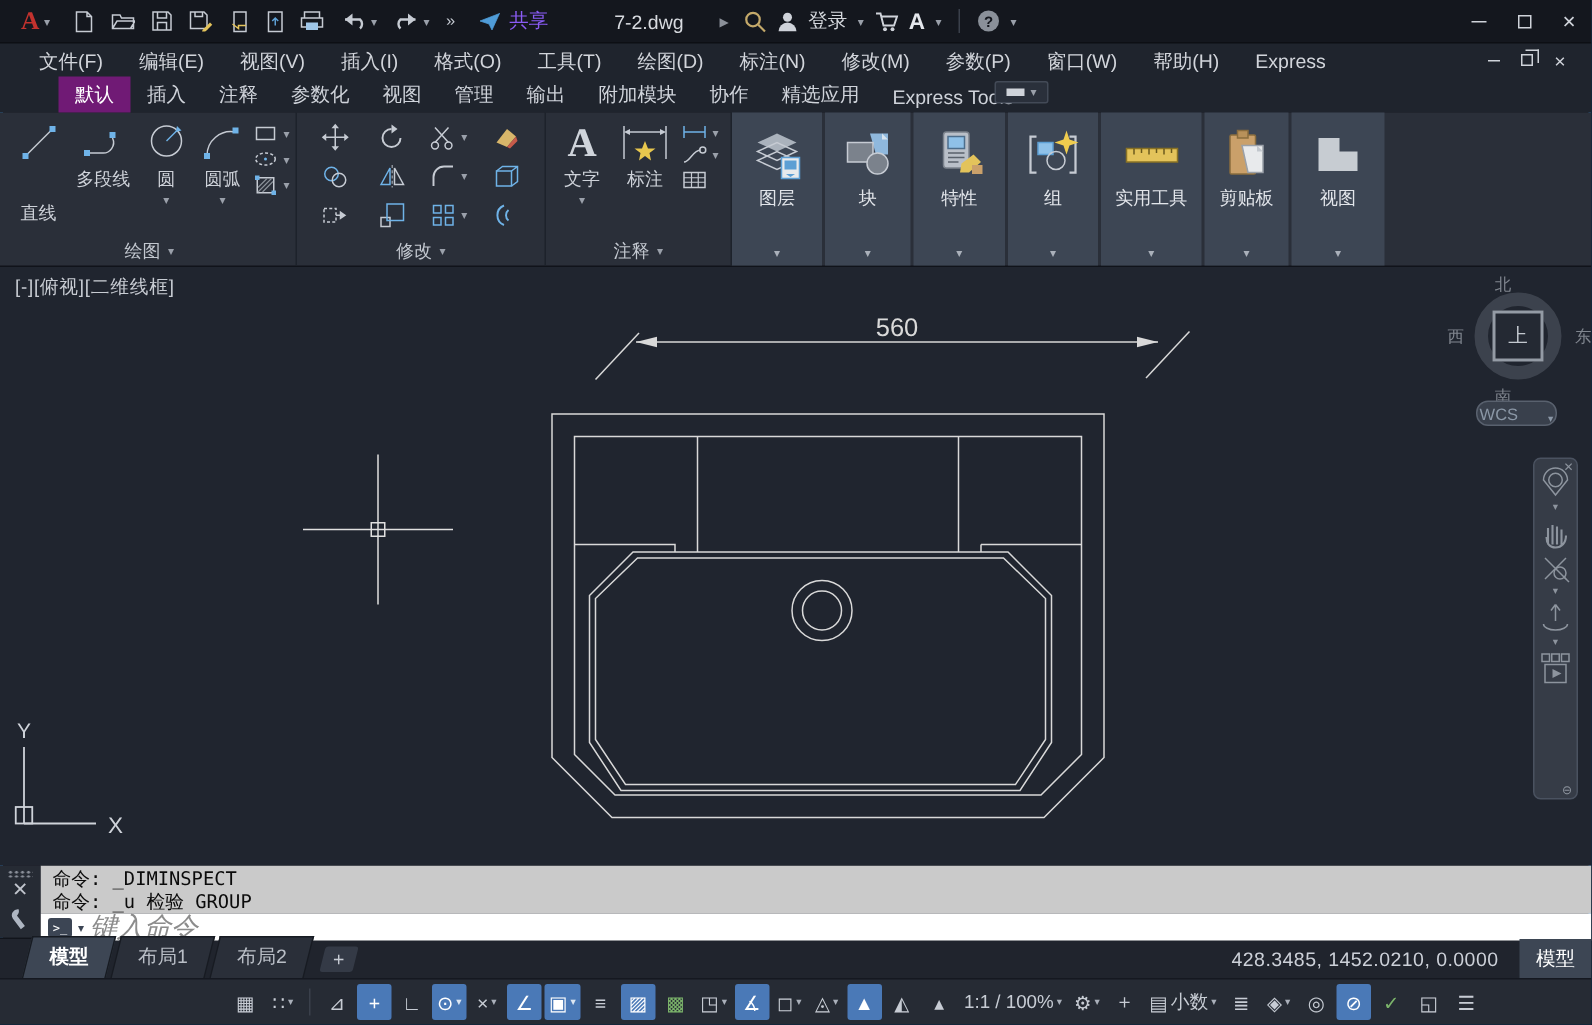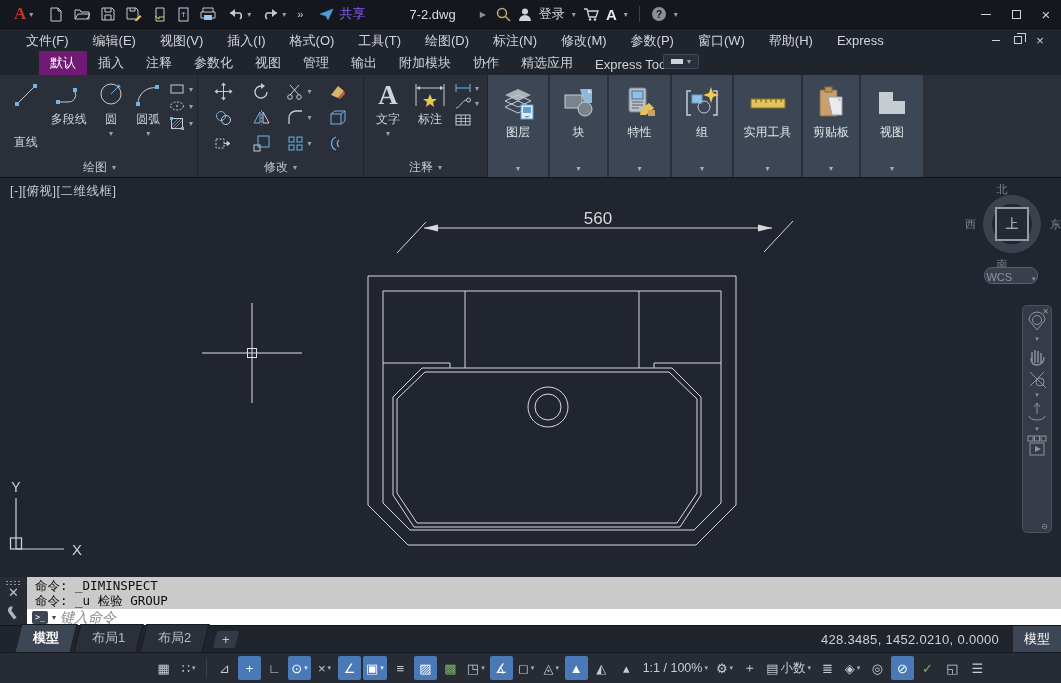--- a/index.html
+++ b/index.html
@@ -81,21 +81,21 @@
   .cmd-left { width:27px; background:#262b34; position:relative; flex:none;}
   .cmd-grip { position:absolute; left:5px; top:3px; width:17px; height:5px;
      background-image:radial-gradient(#8a8f99 1px, transparent 1.2px); background-size:4px 3px; }
   .cmd-close { position:absolute; left:8px; top:8px; color:#c0c4cc; font-size:13px; }
   .cmd-wrench { position:absolute; left:6px; top:28px; }
   .cmd-main { flex:1; display:flex; flex-direction:column; }
   .cmd-history { flex:1; background:#cacaca; font-family:"DejaVu Sans Mono", monospace; font-size:12.5px; color:#0b0b0b; padding:1px 8px; line-height:15px; }
   .cmd-input { height:18px; background:#ffffff; display:flex; align-items:center; padding:0 5px; gap:4px; }
   .prompt-chip { width:16px; height:13px; background:#3c4554; color:#fff; font-size:8px; display:flex; align-items:center; justify-content:center; border-radius:2px; font-family:"DejaVu Sans Mono",monospace;}
   .prompt-caret { font-size:8px; color:#3c4554; }
-  .cmd-field { border:none; outline:none; flex:1; font-family:"DejaVu Sans Mono",monospace; font-size:14px; font-style:italic; color:#555; background:transparent;}
+  .cmd-field { border:none; outline:none; flex:1; font-family:"DejaVu Sans Mono",monospace; font-size:18px; font-style:italic; color:#555; background:transparent;}
   .cmd-field::placeholder { color:#8c8c8c; font-style:italic; }
   
   .layoutbar { height:27px; background:#20242d; display:flex; align-items:center; padding:0 0 0 18px; border-top:1px solid #11141b;}
   .ltab { padding:4px 14px 5px; color:#b9bec6; position:relative; transform:skewX(-14deg); background:#2a2f39; margin-right:3px; border:1px solid #171b22; border-bottom:none;}
   .ltab > span{ display:inline-block; transform:skewX(14deg); }
   .ltab.active { background:#3d4654; color:#ffffff; font-weight:bold; }
   .ltab-add { margin-left:6px; width:22px; height:17px; background:#343a46; color:#c6cbd3; display:flex; align-items:center; justify-content:center; transform:skewX(-14deg); border-radius:2px; }
   .ltab-add span{ transform:skewX(14deg); font-size:13px;}
   .coords { margin-left:auto; color:#ccd0d8; font-size:13px; letter-spacing:0.3px; }
   .model-space-btn { margin-left:14px; height:100%; display:flex; align-items:center; padding:0 11px; background:#3d4654; color:#fff; }

